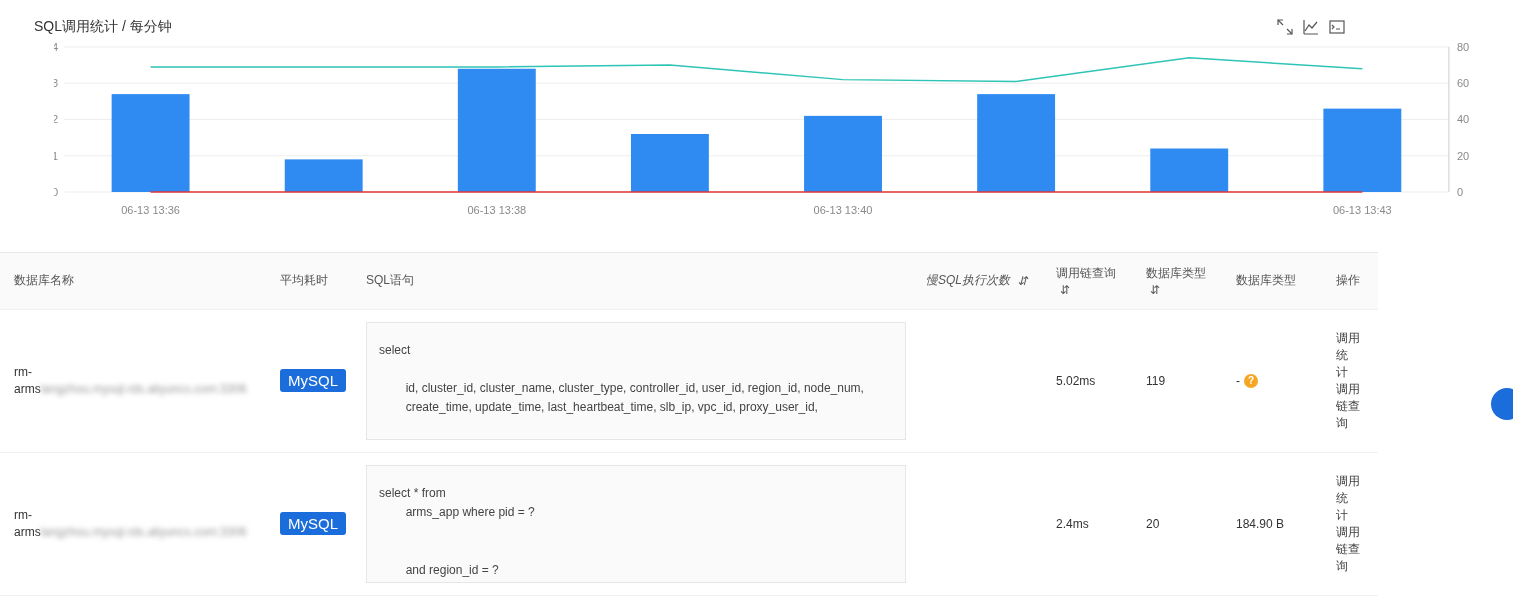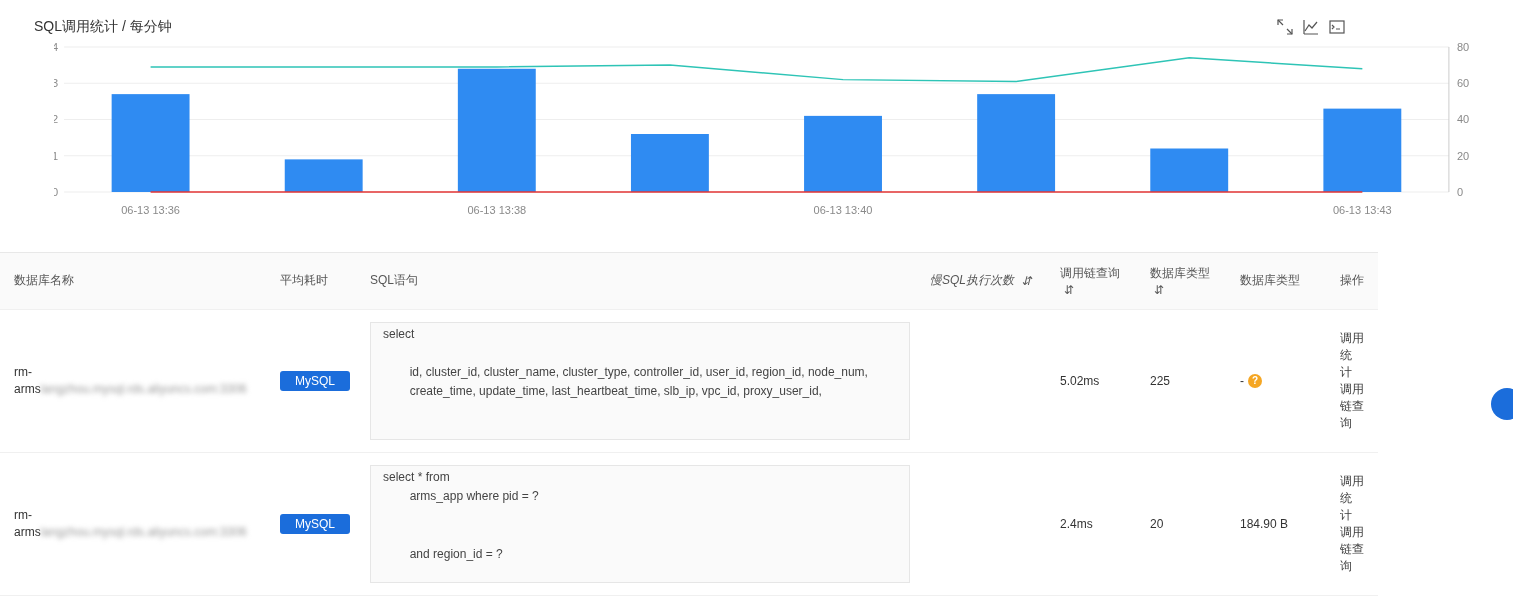--- a/index.html
+++ b/index.html
@@ -25,23 +25,23 @@
   .col-slowcnt { width: 130px; font-style: italic; }
   .col-avg { width: 90px; }
   .col-cnt { width: 90px; }
   .col-ret { width: 100px; }
   .col-act { }
 
   .sort-icon { display: inline-block; vertical-align: middle; margin-left: 4px; }
 
   .db-name { color: #333; font-size: 12px; line-height: 1.4; }
   .db-host-blur { display: inline-block; filter: blur(2.5px); color: #999; user-select: none; }
-  .mysql-pill { display: inline-block; background: #1b6ddb; color: #fff; border-radius: 3px; padding: 3px 15px; font-size: 12px; }
+  .mysql-pill { display: inline-block; background: #1b6ddb; color: #fff; border-radius: 3px; padding: 3px 8px; font-size: 15px; }
   .sql-box-wrap { position: relative; display: flex; }
-  .sql-box { flex: 1; border: 1px solid #e6e6e6; background: #fafafa; height: 118px; overflow-y: scroll; padding: 2px 12px; font-family: inherit; font-size: 12px; color: #444; white-space: pre-wrap; line-height: 1.6; }
+  .sql-box { flex: 1; border: 1px solid #e6e6e6; background: #fafafa; height: 118px; overflow-y: scroll; padding: 18px 12px; font-family: inherit; font-size: 12px; color: #444; white-space: pre-wrap; line-height: 1.6; }
   .ret-warn { display: inline-flex; align-items: center; gap: 4px; }
   .warn-icon { display: inline-flex; width: 14px; height: 14px; border-radius: 50%; background: #f5a623; color: #fff; align-items: center; justify-content: center; font-size: 10px; font-weight: bold;}
   .link { color: #404040; cursor: pointer; margin-right: 10px; text-align: center; }
   .floatcircle { position: fixed; right: -10px; top: 388px; width: 32px; height: 32px; border-radius: 50%; background: #1b6ddb; }
 </style>
 </head>
 <body>
 
 <div class="panel">
 
@@ -125,21 +125,21 @@
           <td class="col-sql">
             <div class="sql-box-wrap">
               <div class="sql-box">select
 
         id, cluster_id, cluster_name, cluster_type, controller_id, user_id, region_id, node_num,
         create_time, update_time, last_heartbeat_time, slb_ip, vpc_id, proxy_user_id,</div>
             </div>
           </td>
           <td class="col-slowcnt"></td>
           <td class="col-avg">5.02ms</td>
-          <td class="col-cnt">225</td>
+          <td class="col-cnt">119</td>
           <td class="col-ret"><span class="ret-warn">
               <span>-</span>
               <span class="warn-icon">?</span>
             </span></td>
           <td class="col-act"><span class="link">调用统计</span><span class="link">调用链查询</span></td>
         </tr>
         <tr>
           <td class="col-dbname"><span class="db-name" style="white-space: pre-line;">rm-
 arms</span><span class="db-host-blur">langzhou.mysql.rds.aliyuncs.com:3306</span></td>
           <td class="col-dbtype"><span class="mysql-pill">MySQL</span></td>

